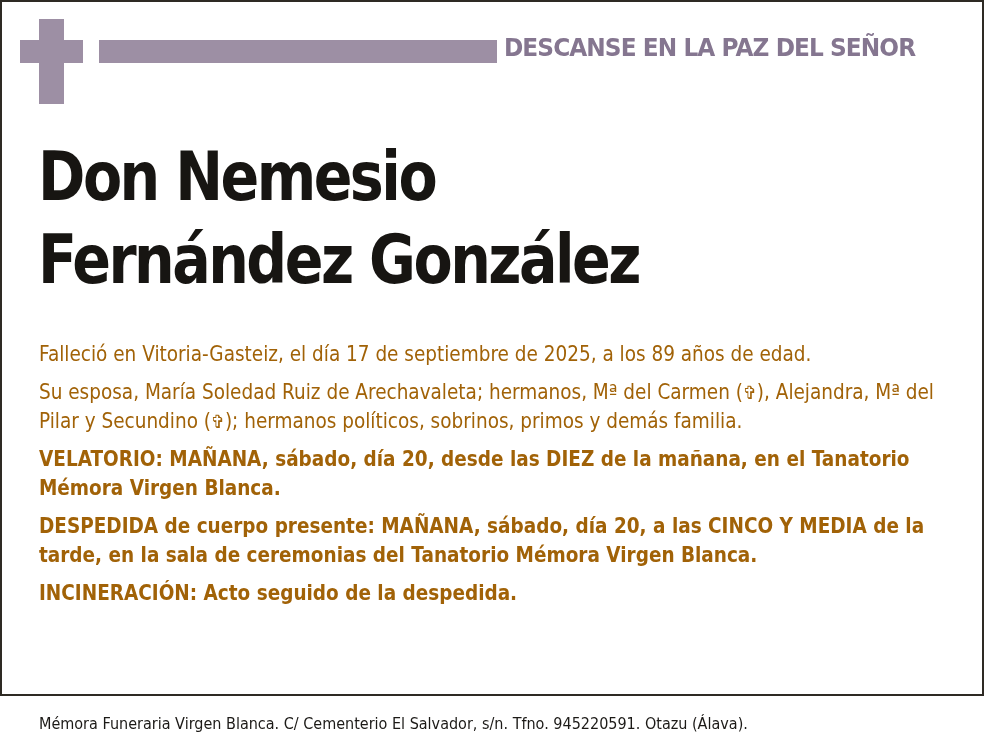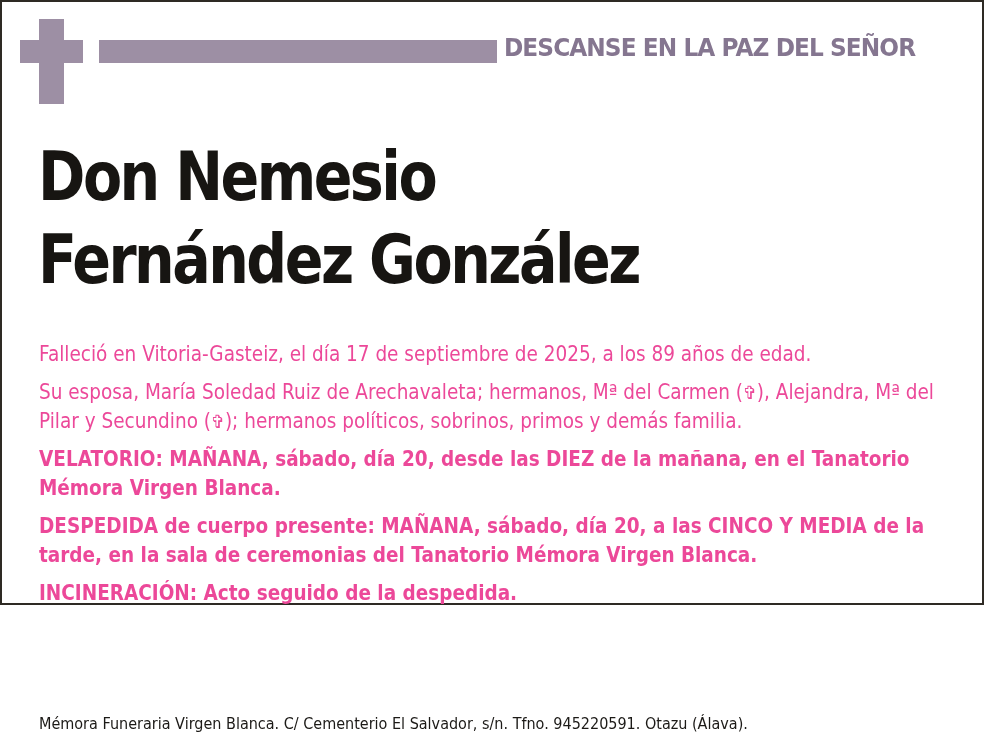--- a/index.html
+++ b/index.html
@@ -1,19 +1,19 @@
 <!DOCTYPE html>
 <html><head>
   <meta charset="utf-8">
   <style>
     html, body { margin: 0; padding: 0; background: #ffffff; }
     body { width: 984px; height: 745px; overflow: hidden; }
     .page {
       position: relative;
-      width: 984px; height: 605px;
+      width: 984px; height: 696px;
       box-sizing: border-box;
       border: 2px solid #2e2a24;
       background: #ffffff;
       color: #1c1a17;
       font-family: "DejaVu Sans", sans-serif;
     }
     .cross-v {
       position: absolute; left: 37px; top: 17px;
       width: 25px; height: 85px; background: #9d8fa4;
     }
@@ -36,21 +36,21 @@
       position: absolute; left: 36px; top: 133px;
       font-family: "DejaVu Sans", sans-serif;
       font-weight: bold; font-size: 68px; line-height: 83px;
       letter-spacing: -3px; color: #171512;
       transform: scaleX(0.84); transform-origin: left top;
       white-space: nowrap;
     }
     .body {
       position: absolute; left: 37px; top: 338px; width: 930px;
       font-family: "DejaVu Sans", sans-serif;
-      font-size: 20.5px; line-height: 29px; color: #ec4899;
+      font-size: 20.5px; line-height: 29px; color: #a16207;
     }
     .body p { margin: 0 0 9px 0; }
     .body .bold { font-weight: bold; }
     .body .para { transform: scaleX(0.9); transform-origin: left top; width: 1030px; }
     .footer {
       position: absolute; left: 37px; top: 712px;
       font-family: "DejaVu Sans", sans-serif;
       font-size: 16px; color: #1c1a17; white-space: nowrap;
       transform: scaleX(0.9); transform-origin: left top;
     }

